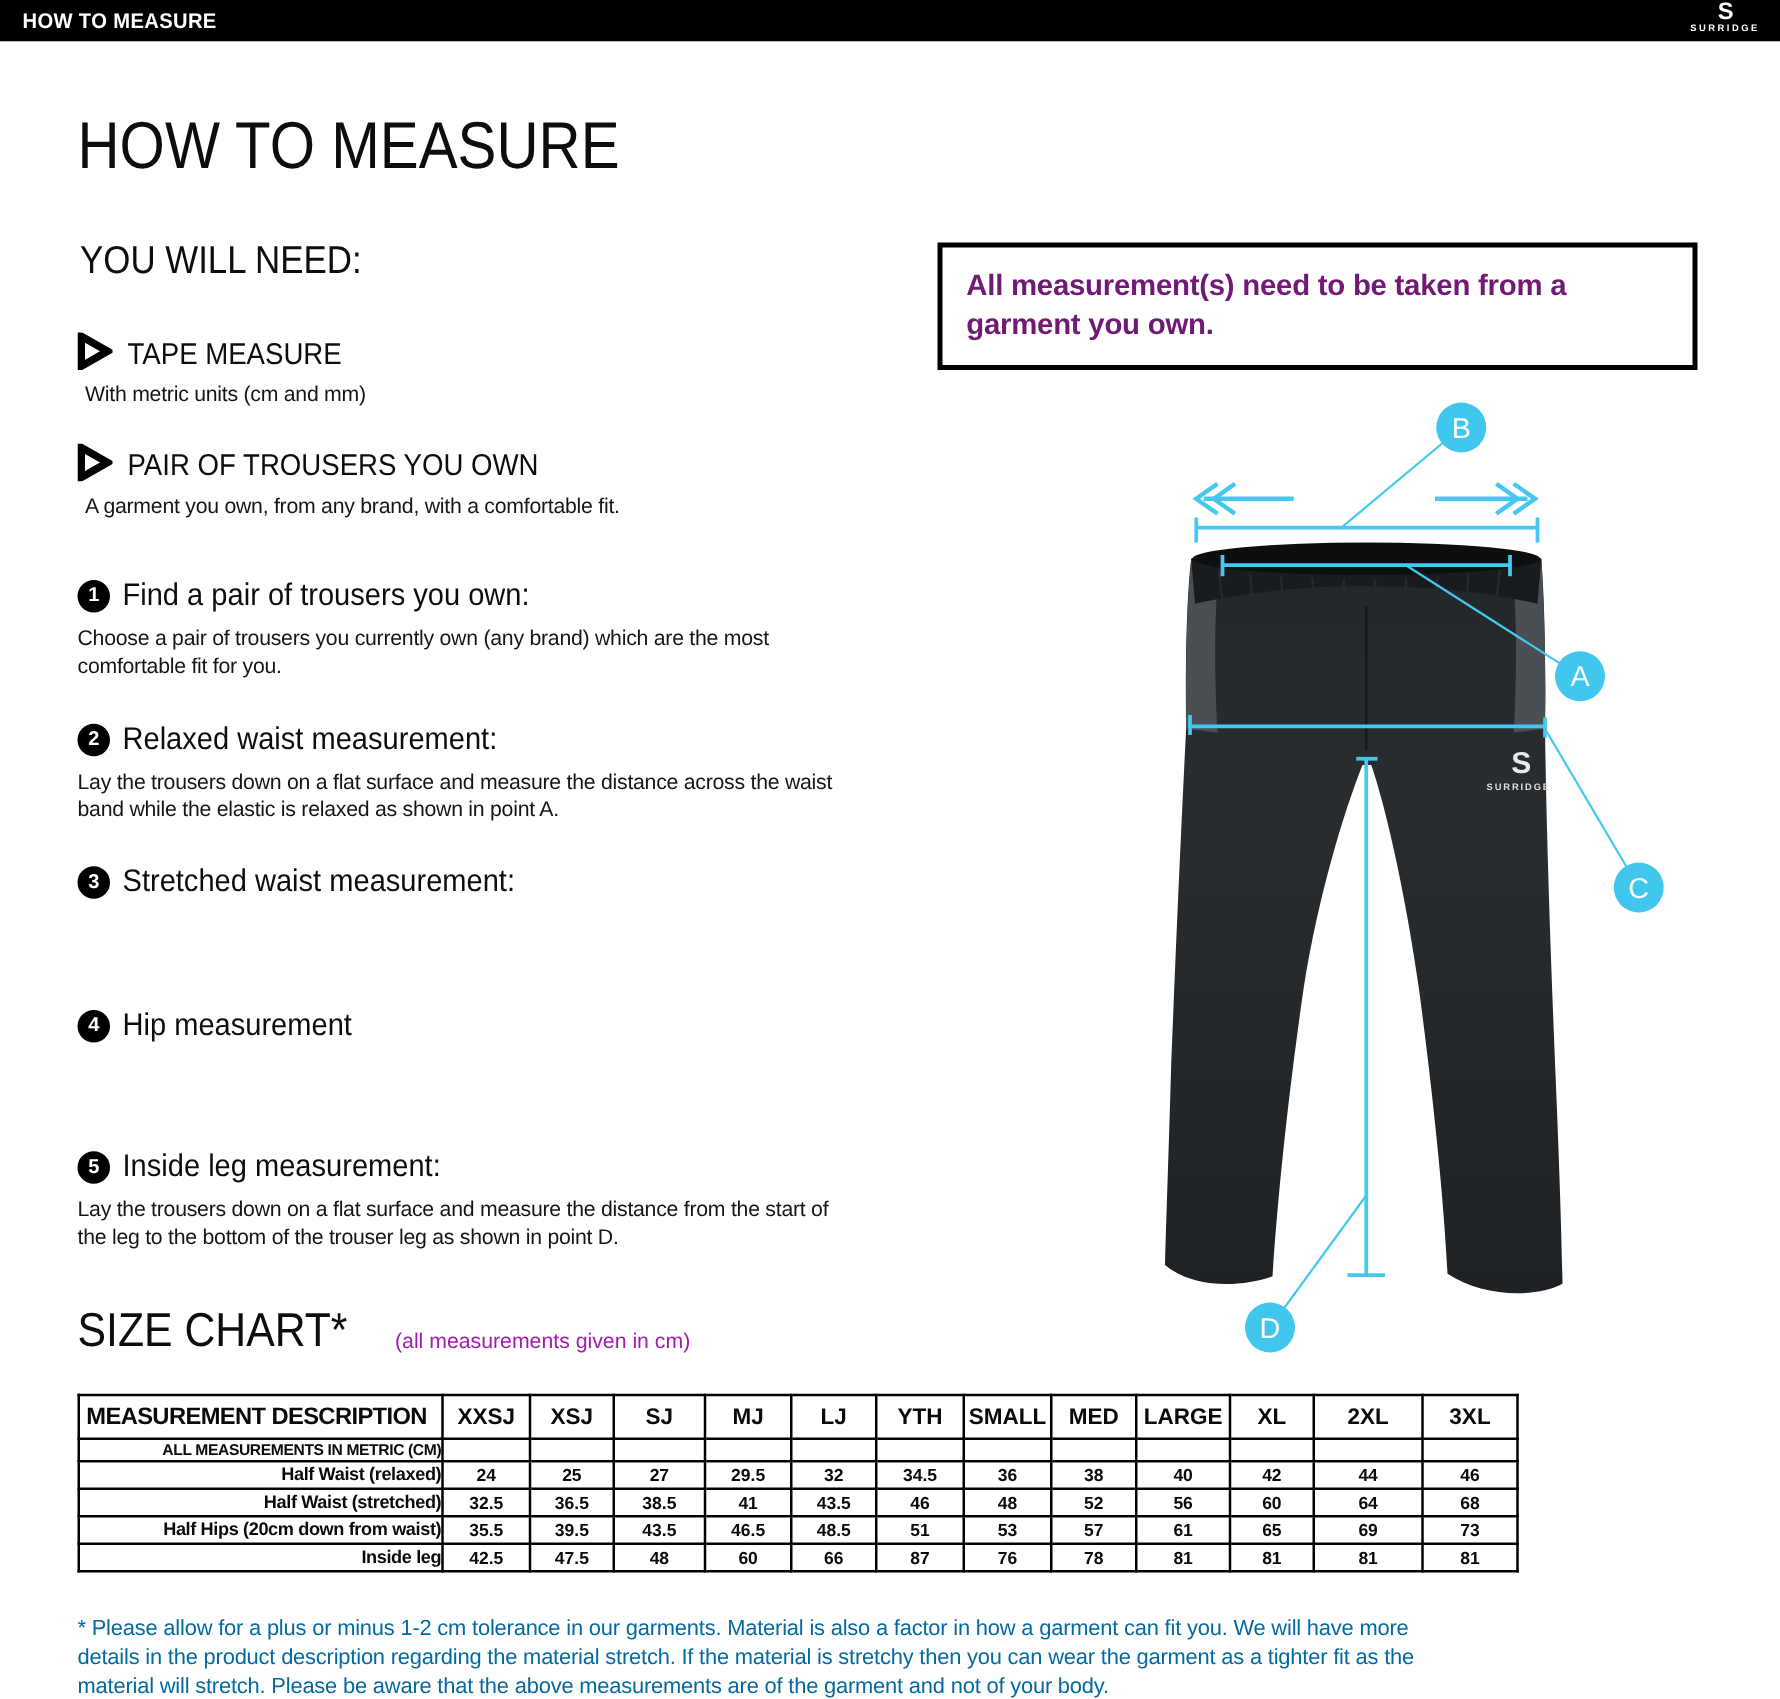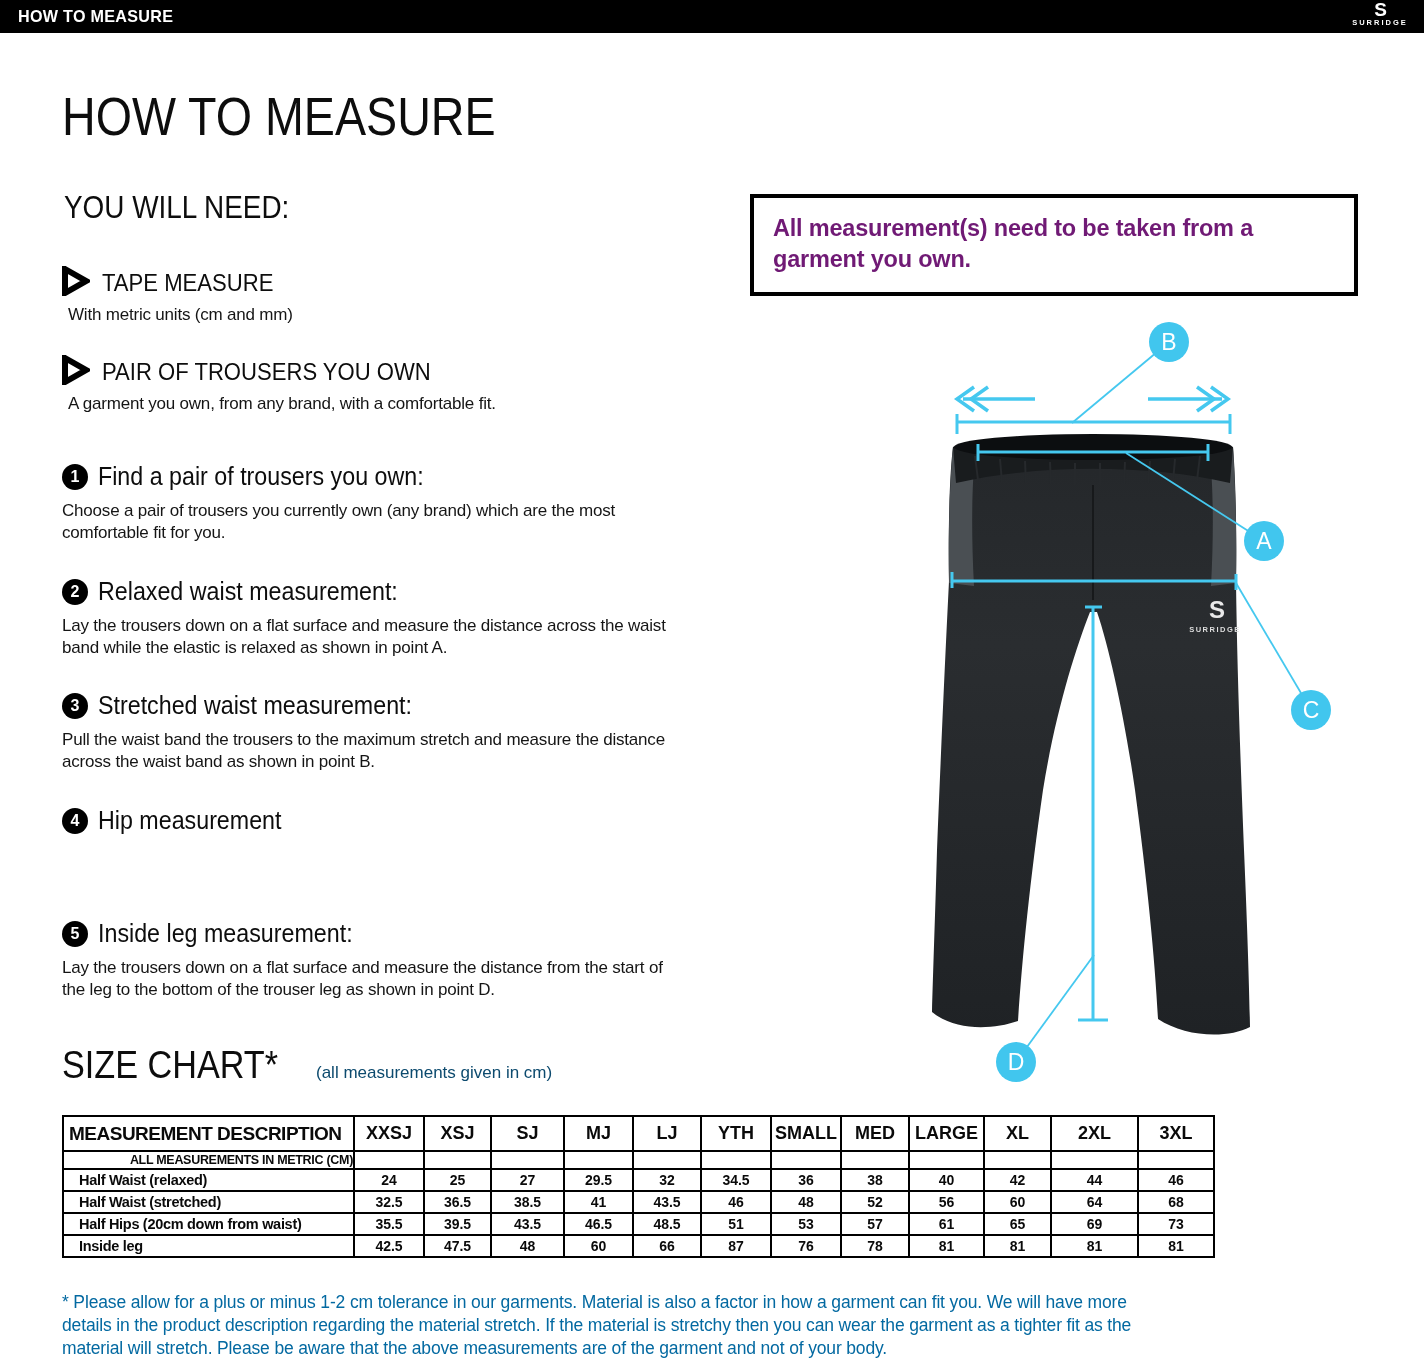--- a/index.html
+++ b/index.html
@@ -10,21 +10,21 @@
   .topbar-title{position:absolute;left:18px;top:0;line-height:33px;color:#fff;font-size:17px;
         font-weight:600;letter-spacing:.3px;transform:scaleX(.95);transform-origin:left;}
   .brand{position:absolute;right:6px;top:1px;width:76px;text-align:center;color:#fff;}
   .brand .s-mark{font-size:19px;font-weight:900;line-height:17px;letter-spacing:-1px;}
   .brand .s-word{font-size:7.5px;font-weight:700;letter-spacing:2px;line-height:9px;}
   
   .h-cond{transform-origin:left;white-space:nowrap;color:#0d0d0d;}
   .page-title{position:absolute;left:62px;top:86px;font-size:53px;transform:scaleX(.88);letter-spacing:0px;}
   .ywn-title{position:absolute;left:64px;top:190px;font-size:31px;transform:scaleX(.9);}
   .sc-title{position:absolute;left:62px;top:1044px;font-size:38px;transform:scaleX(.9);}
-  .sc-sub{position:absolute;left:316px;top:1063px;font-size:17px;color:#0c4a6e;text-align:right;}
+  .sc-sub{position:absolute;left:316px;top:1063px;font-size:17px;color:#a21caf;text-align:right;}
   
   .need-item{position:absolute;left:62px;}
   .need-head{display:flex;align-items:center;gap:12px;}
   .need-label{font-size:24px;transform:scaleX(.92);transform-origin:left;white-space:nowrap;color:#0d0d0d;}
   .need-desc{font-size:17px;margin-top:5px;margin-left:6px;letter-spacing:-.2px;color:#151515;}
   
   .step{position:absolute;left:62px;width:640px;}
   .step-head{display:flex;align-items:center;gap:10px;}
   .step-num{width:26px;height:26px;border-radius:50%;background:#000;color:#fff;font-size:16px;
         font-weight:700;display:flex;align-items:center;justify-content:center;flex:0 0 26px;}
@@ -37,21 +37,21 @@
   
   .figure-svg{position:absolute;left:930px;top:318px;}
   
   .size-table{position:absolute;left:62px;top:1115px;border-collapse:collapse;table-layout:fixed;}
   .size-table td,.size-table th{border:2px solid #000;padding:0;font-family:"Liberation Sans",sans-serif;
         color:#0a0a0a;overflow:hidden;white-space:nowrap;}
   .size-table th{font-size:18px;font-weight:700;height:33px;border-radius:16px;}
   .size-table th.desc{font-size:19px;text-align:left;padding-left:5px;letter-spacing:-.5px;}
   .size-table tr.metric td{height:16px;font-size:12.5px;font-weight:700;text-align:right;padding-left:4px;letter-spacing:-.3px;}
   .size-table tr.data td{height:20px;font-size:14px;font-weight:700;text-align:center;}
-  .size-table tr.data td.lbl{text-align:left;padding-left:15px;font-size:14.5px;letter-spacing:-.3px;}
+  .size-table tr.data td.lbl{text-align:right;padding-left:15px;font-size:14.5px;letter-spacing:-.3px;}
   
   .footnote{position:absolute;left:62px;top:1291px;width:1108px;font-size:17.5px;line-height:23px;
         letter-spacing:-.15px;color:#0369a1;}
 </style>
 </head>
 <body>
 
 <div class="page">
 
   <div class="topbar">
@@ -104,21 +104,20 @@
       <div class="step-title">Relaxed waist measurement:</div>
     </div>
     <div class="step-body">Lay the trousers down on a flat surface and measure the distance across the waist band while the elastic is relaxed as shown in point A.</div>
   </div>
 
   <div class="step" style="top:691px;">
     <div class="step-head">
       <div class="step-num">3</div>
       <div class="step-title">Stretched waist measurement:</div>
     </div>
-    <div class="step-body">Pull the waist band the trousers to the maximum stretch and measure the distance across the waist band as shown in point B.</div>
   </div>
 
   <div class="step" style="top:806px;">
     <div class="step-head">
       <div class="step-num">4</div>
       <div class="step-title">Hip measurement</div>
     </div>
   </div>
 
   <div class="step" style="top:919px;">

